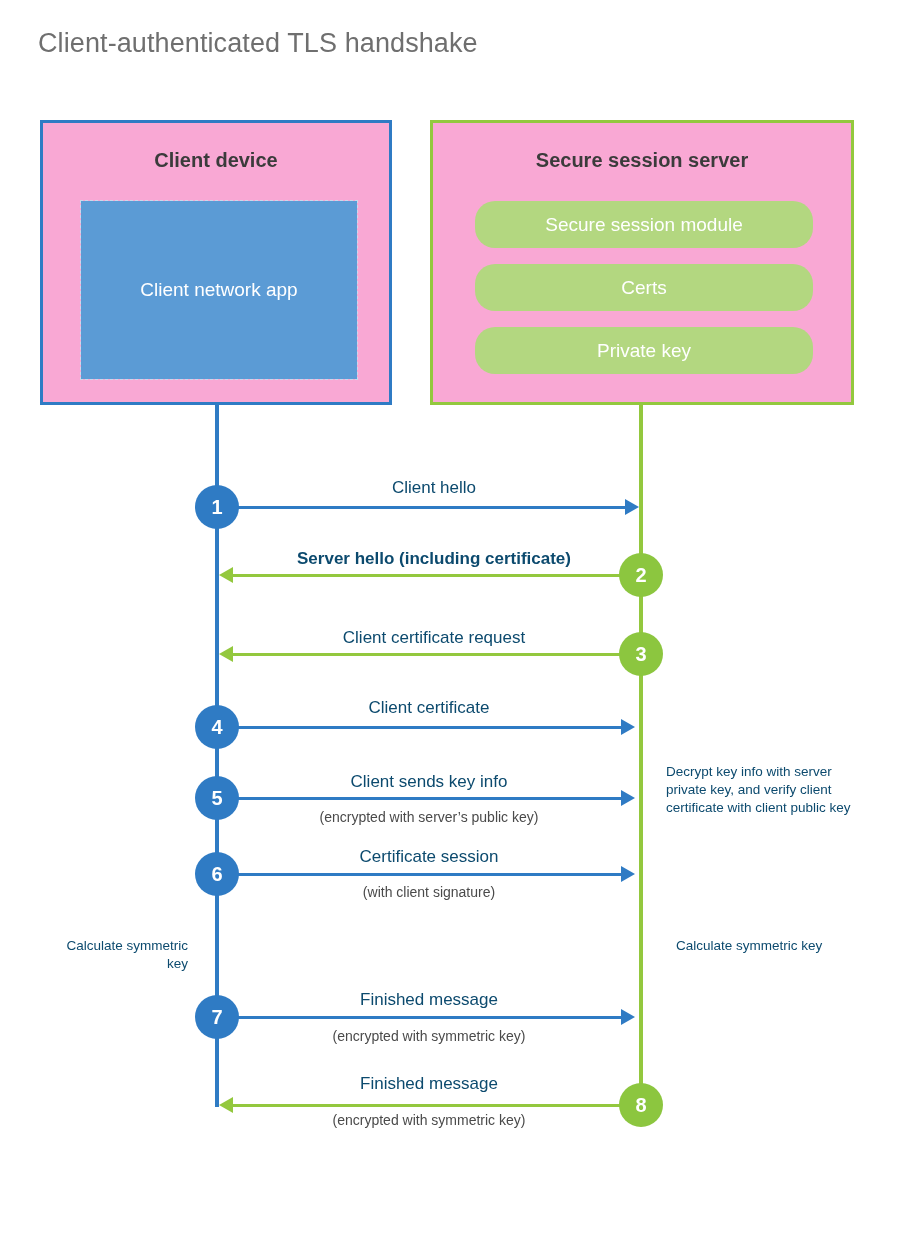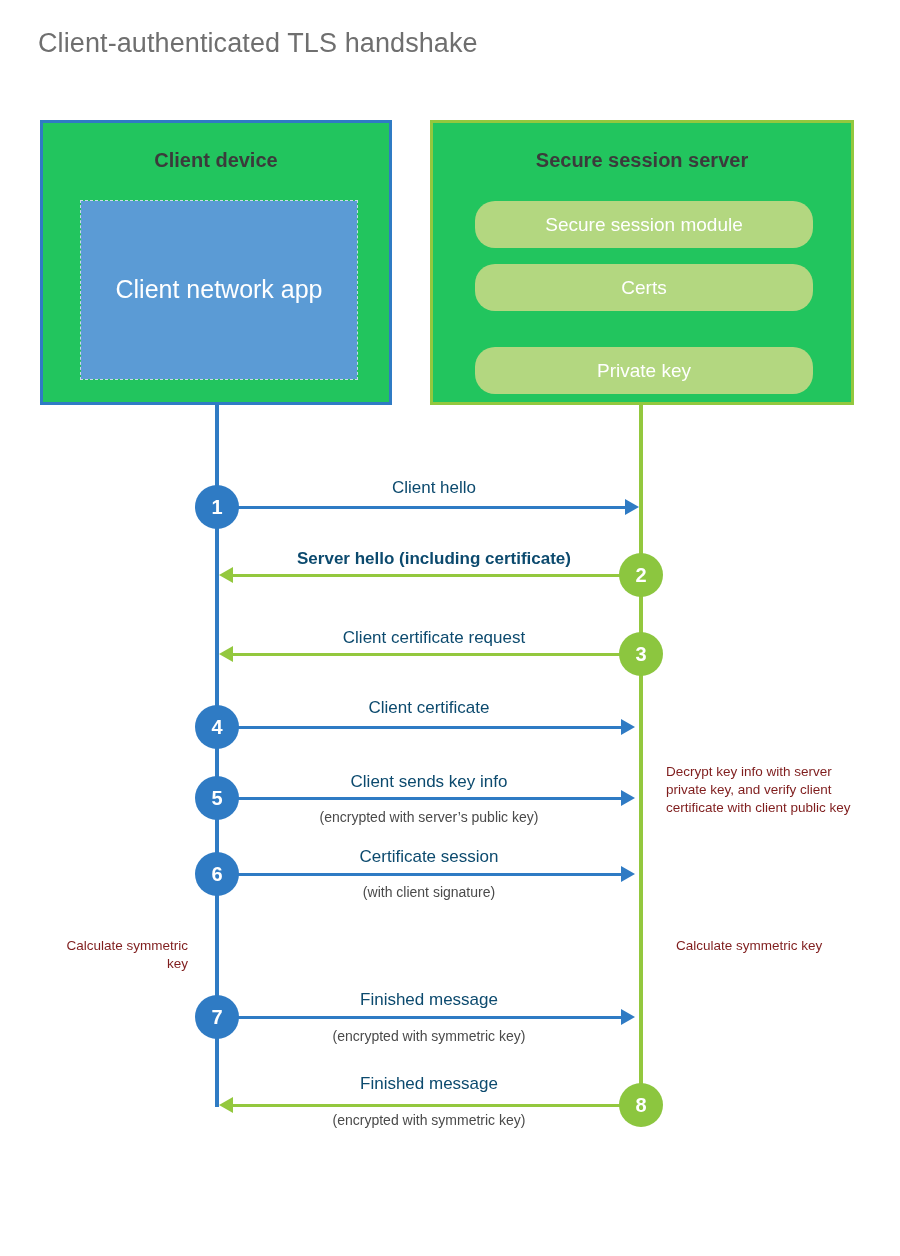--- a/index.html
+++ b/index.html
@@ -27,21 +27,21 @@
     font-size: 27px;
     font-weight: 400;
     color: #6f6f6f;
     letter-spacing: 0.1px;
     white-space: nowrap;
   }
 
   
   .participant-box {
     position: absolute;
-    background: #22c55e;
+    background: #f9a8d4;
     box-sizing: border-box;
   }
   #client-box {
     left: 40px;
     top: 120px;
     width: 352px;
     height: 285px;
     border: 3px solid #2f7bc4;
   }
   #server-box {
@@ -69,21 +69,21 @@
     top: 78px;
     width: 276px;
     height: 178px;
     background: #5b9bd5;
     outline: 1px dashed #c9d9ec;
     display: flex;
     align-items: center;
     justify-content: center;
     text-align: center;
     color: #ffffff;
-    font-size: 25px;
+    font-size: 19px;
     line-height: 1.35;
     box-sizing: border-box;
   }
 
   
   .server-bar {
     position: absolute;
     left: 42px;
     width: 338px;
     height: 47px;
@@ -91,21 +91,21 @@
     display: flex;
     align-items: center;
     justify-content: center;
     color: #ffffff;
     font-size: 19px;
     box-sizing: border-box;
     border-radius: 20px;
   }
   #server-bar-0 { top: 78px; }
   #server-bar-1 { top: 141px; }
-  #server-bar-2 { top: 204px; margin-top: 20px; }
+  #server-bar-2 { top: 204px; }
 
   
   .lifeline {
     position: absolute;
     width: 4px;
   }
   #client-lifeline {
     left: 215px;
     top: 405px;
     height: 702px;
@@ -164,21 +164,21 @@
     font-size: 14px;
     color: #4a4a4a;
     white-space: nowrap;
   }
 
   
   .side-note {
     position: absolute;
     font-size: 13.5px;
     line-height: 1.35;
-    color: #7f1d1d;
+    color: #0c4a6e;
   }
   #note-decrypt {
     left: 666px;
     top: 763px;
     width: 190px;
     text-align: left;
   }
   #note-calc-client {
     left: 60px;
     top: 937px;

